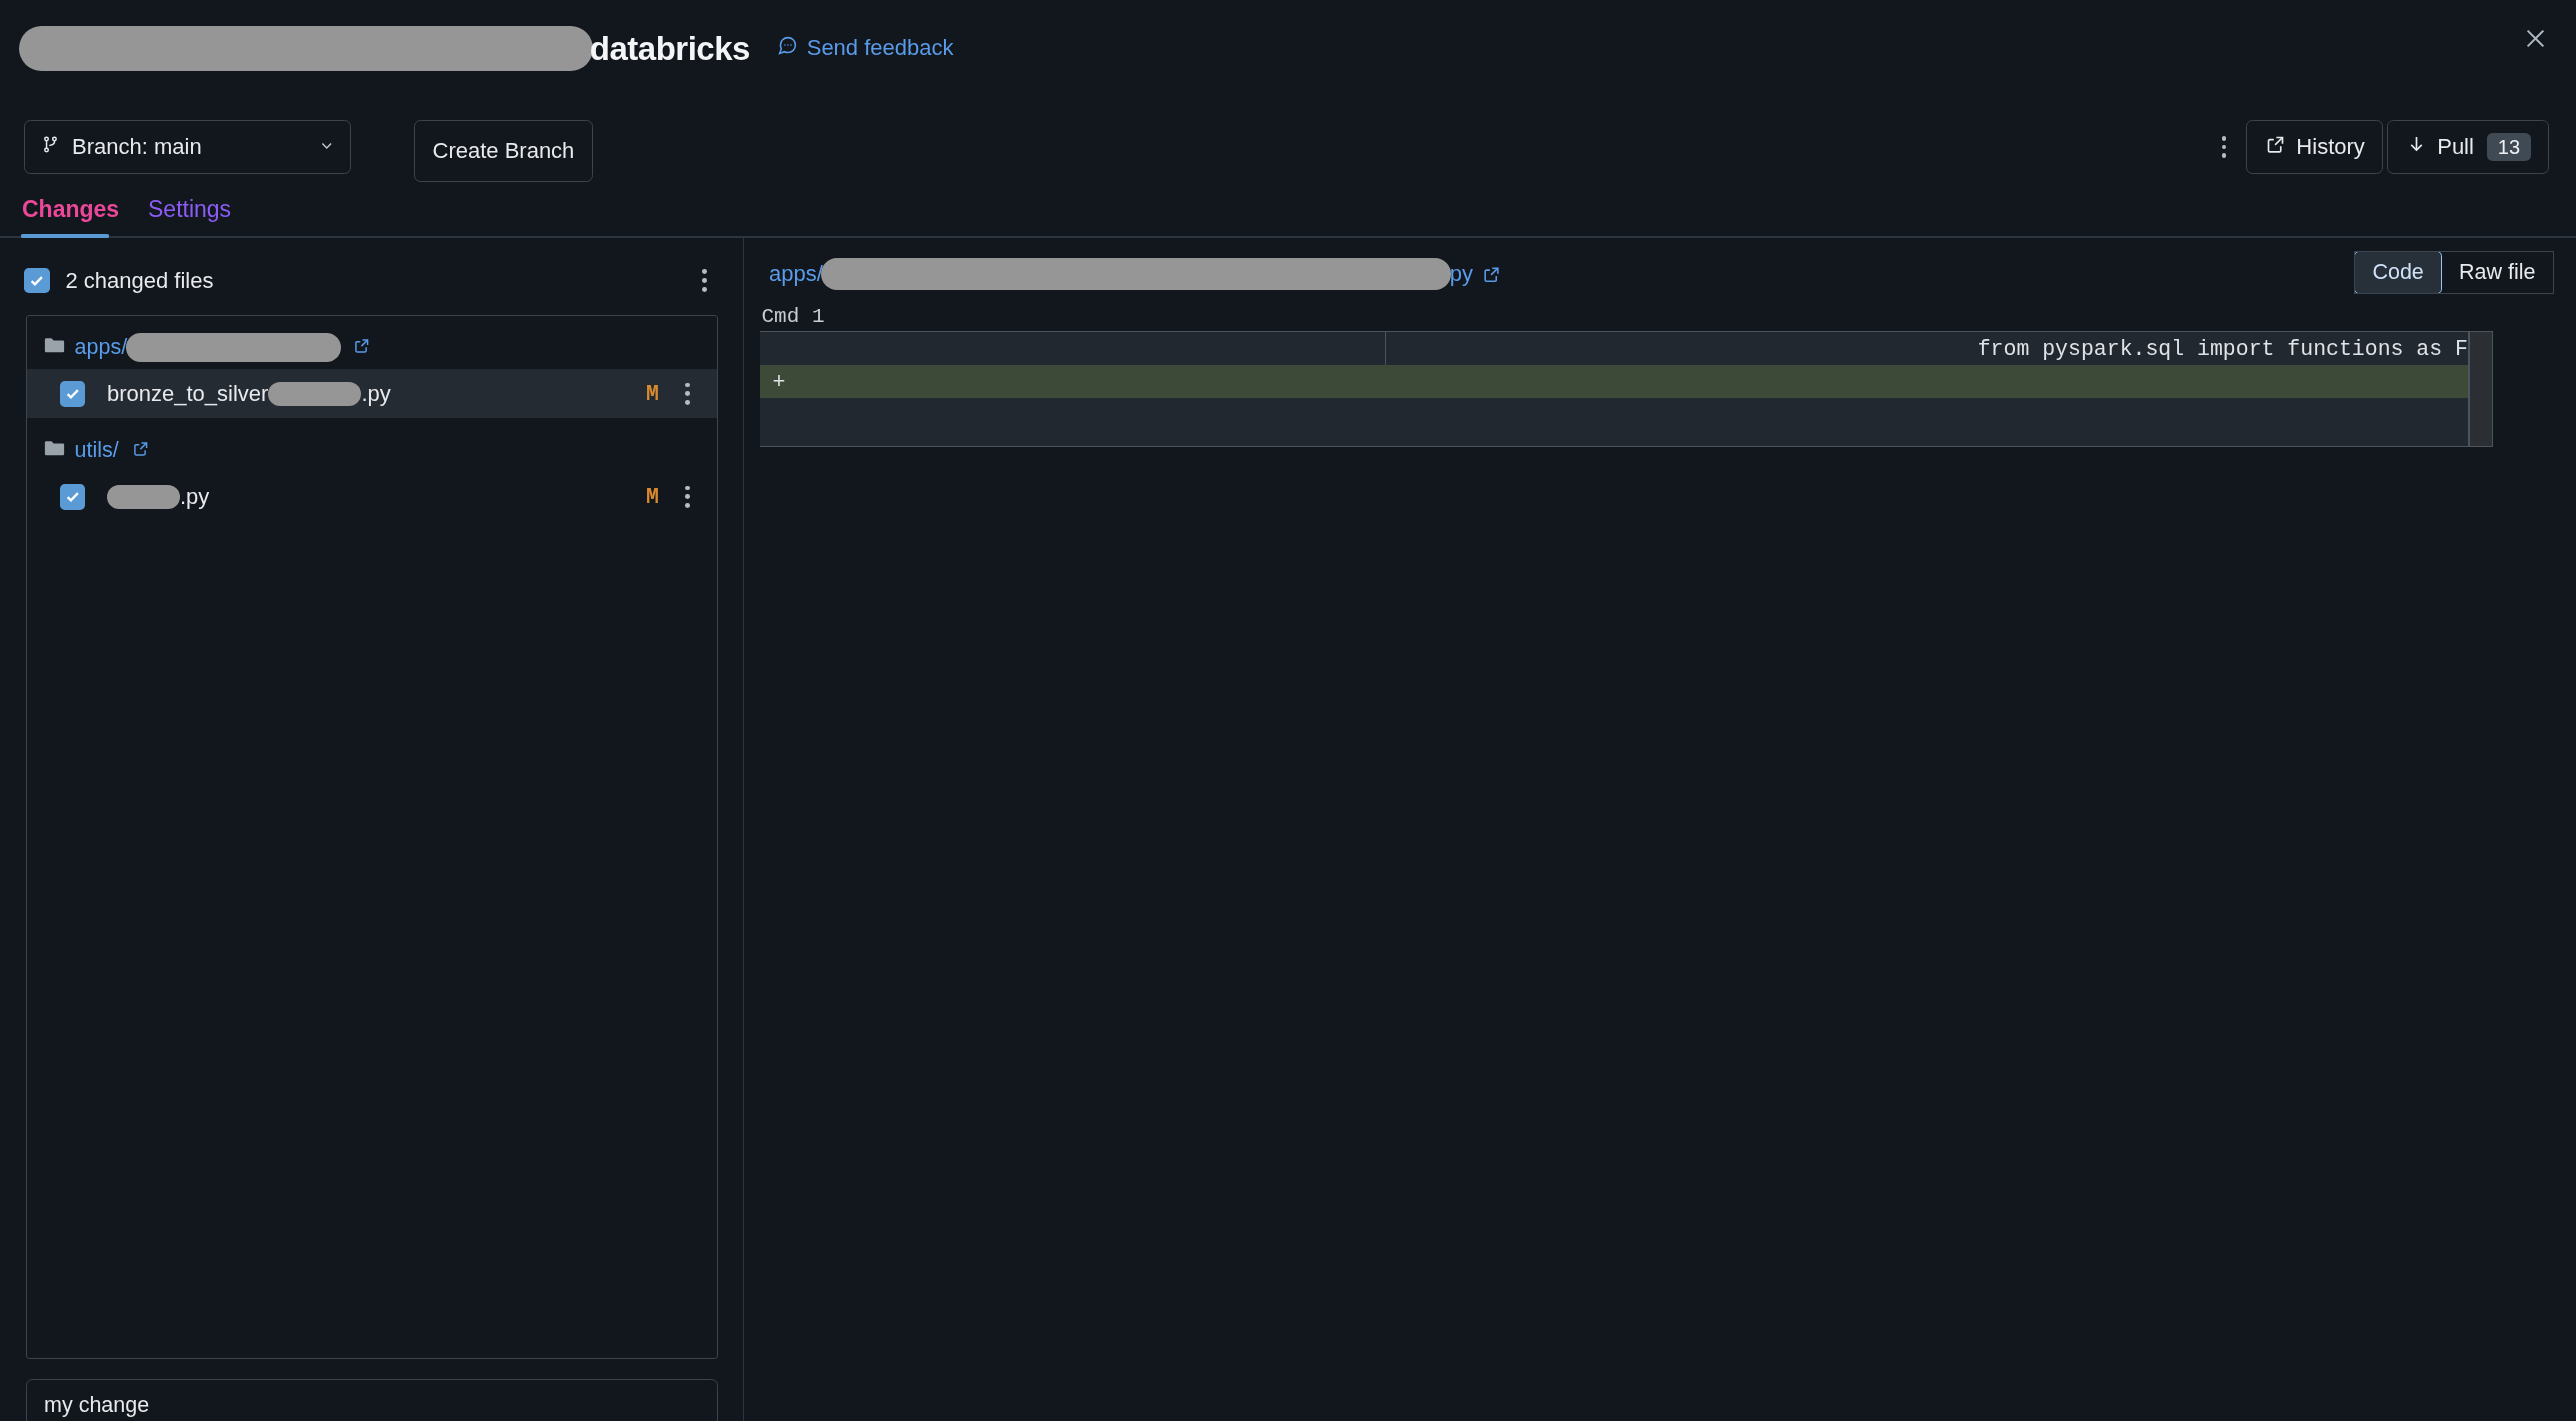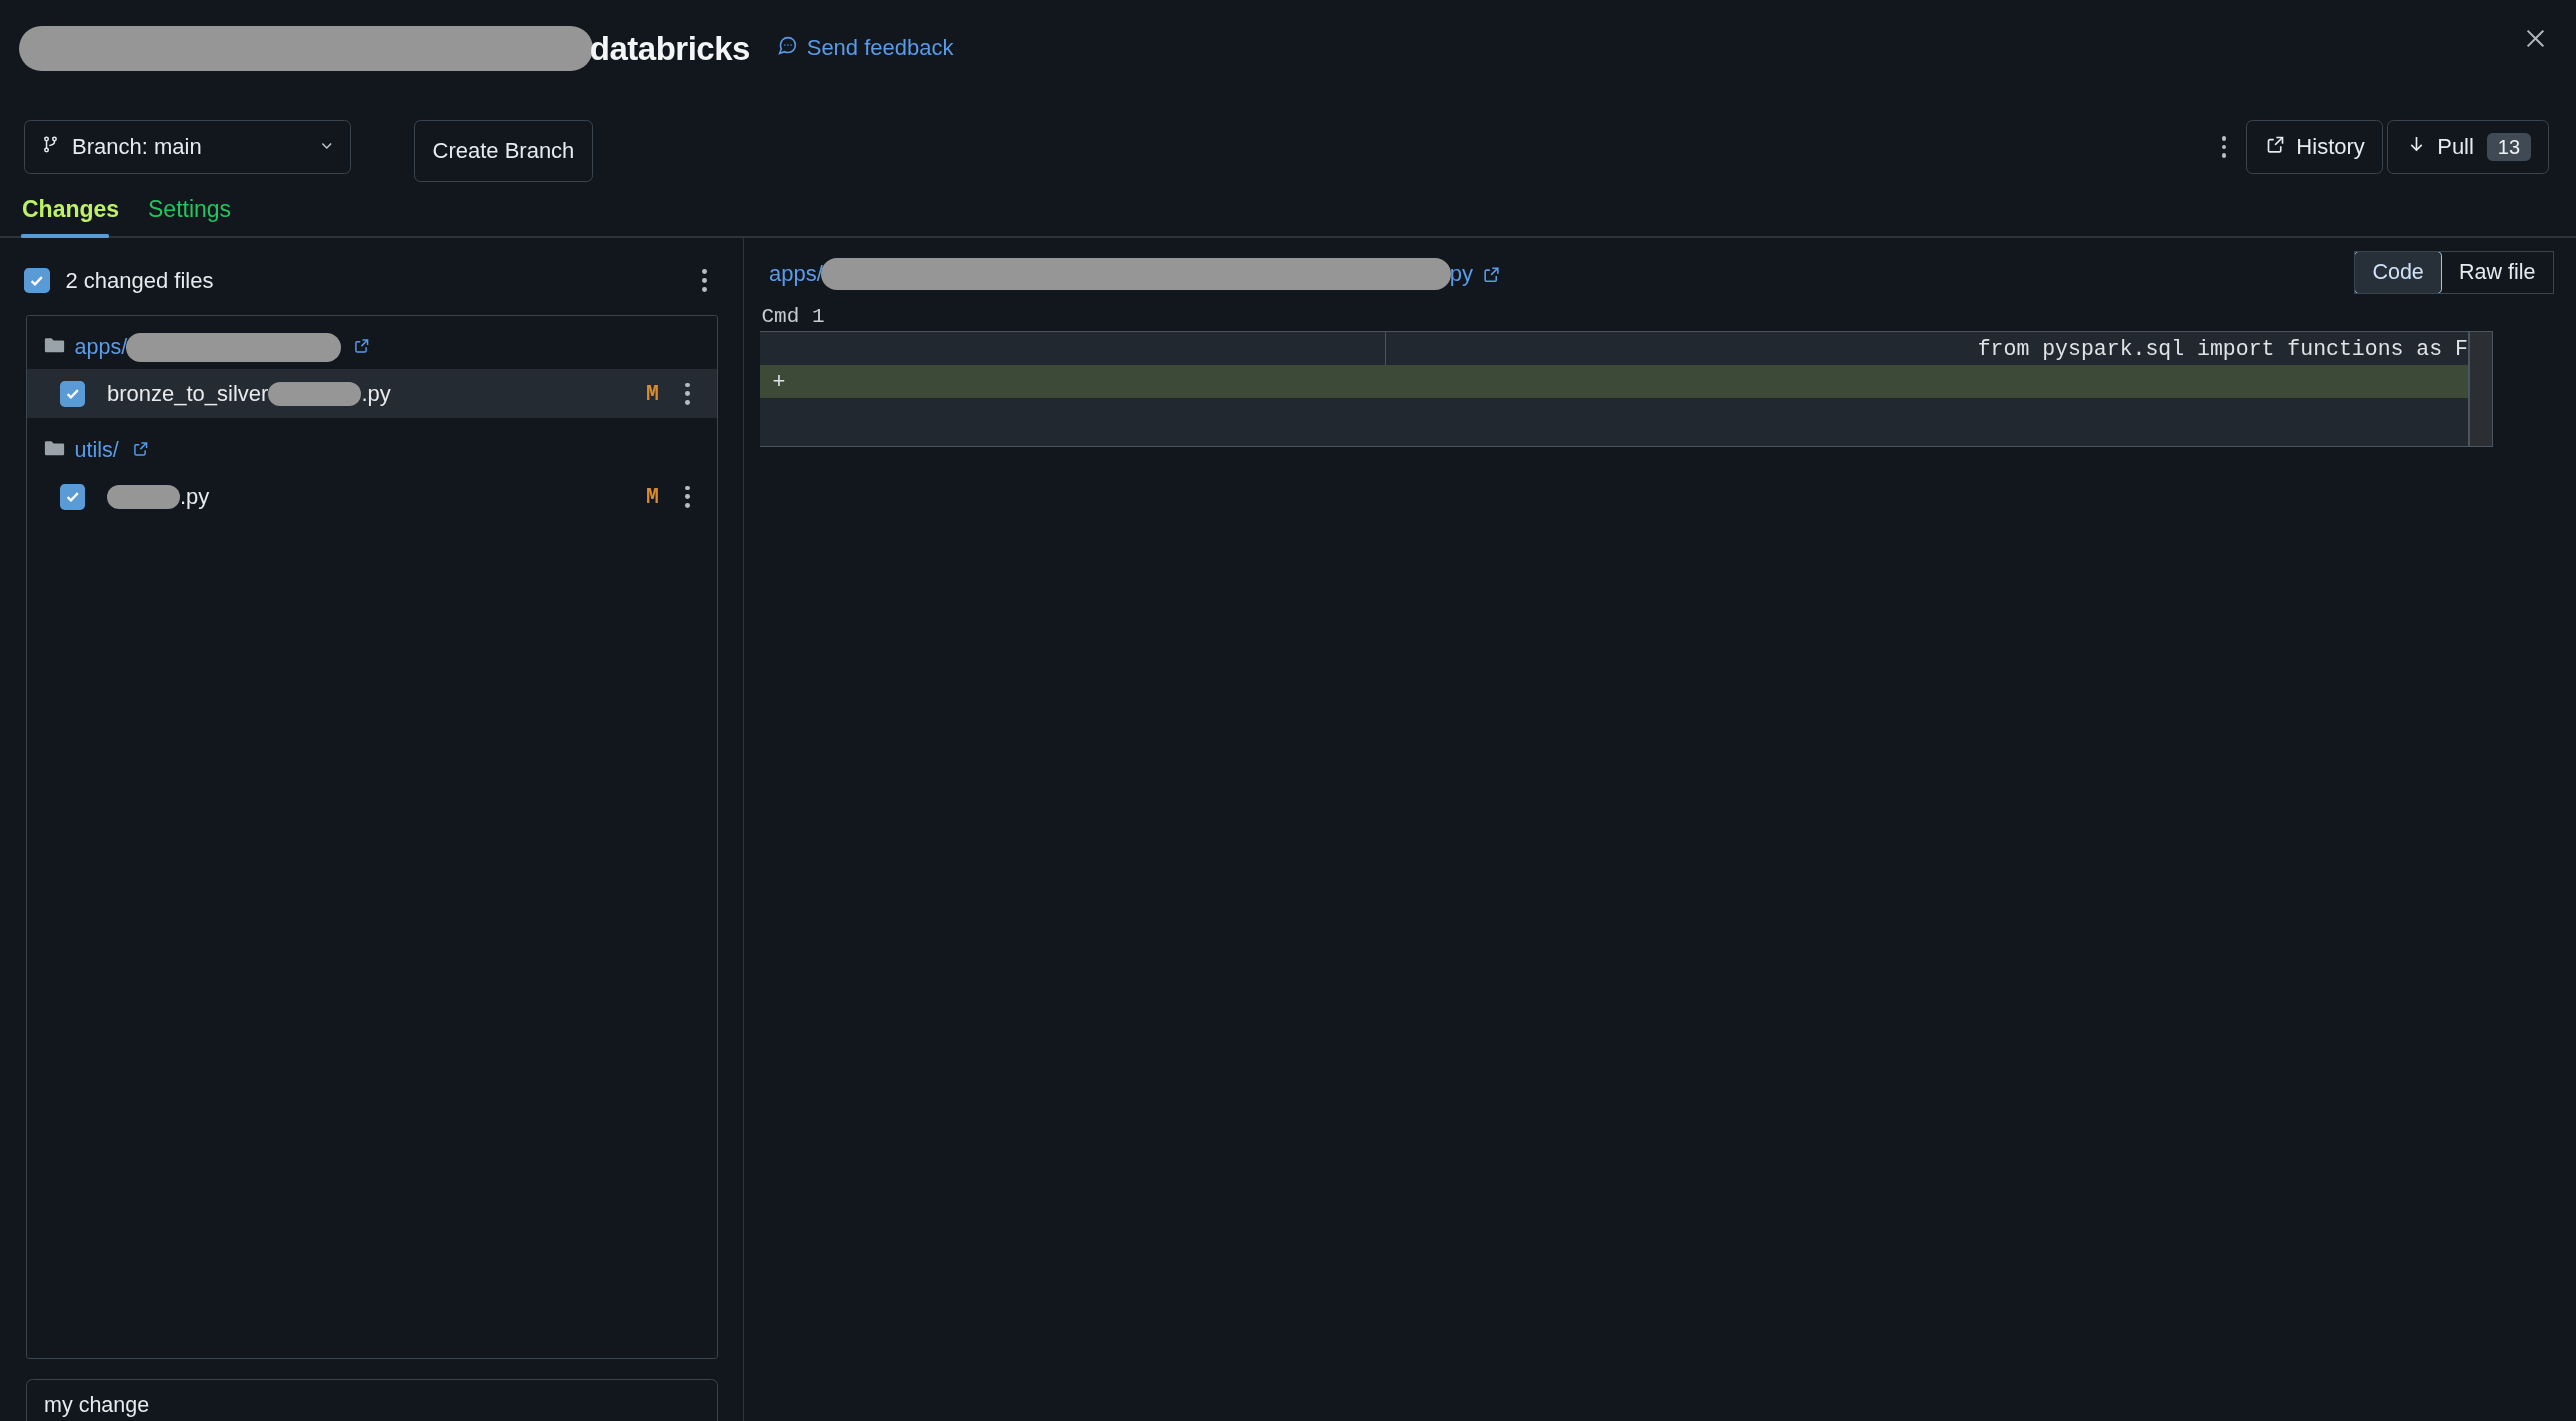--- a/index.html
+++ b/index.html
@@ -76,22 +76,22 @@
   }
 
   
   .tabs{
     position:absolute;left:0;top:196px;width:2576px;height:41px;
   }
   .tab{
     position:absolute;top:0;font-size:23px;font-weight:700;cursor:pointer;
     padding-bottom:11px;
   }
-  .tab.active{color:#bef264;}
-  .tab.inactive{color:#22c55e;font-weight:400;}
+  .tab.active{color:#ec4899;}
+  .tab.inactive{color:#8b5cf6;font-weight:400;}
   .tab-underline-full{
     position:absolute;left:0;top:40px;width:2576px;height:1.6px;background:#2c353d;
   }
   .tab-underline-active{
     position:absolute;left:21px;top:38px;width:88px;height:4px;background:var(--blue);
     border-radius:1.6px;
   }
 
   
   .vdivider{

